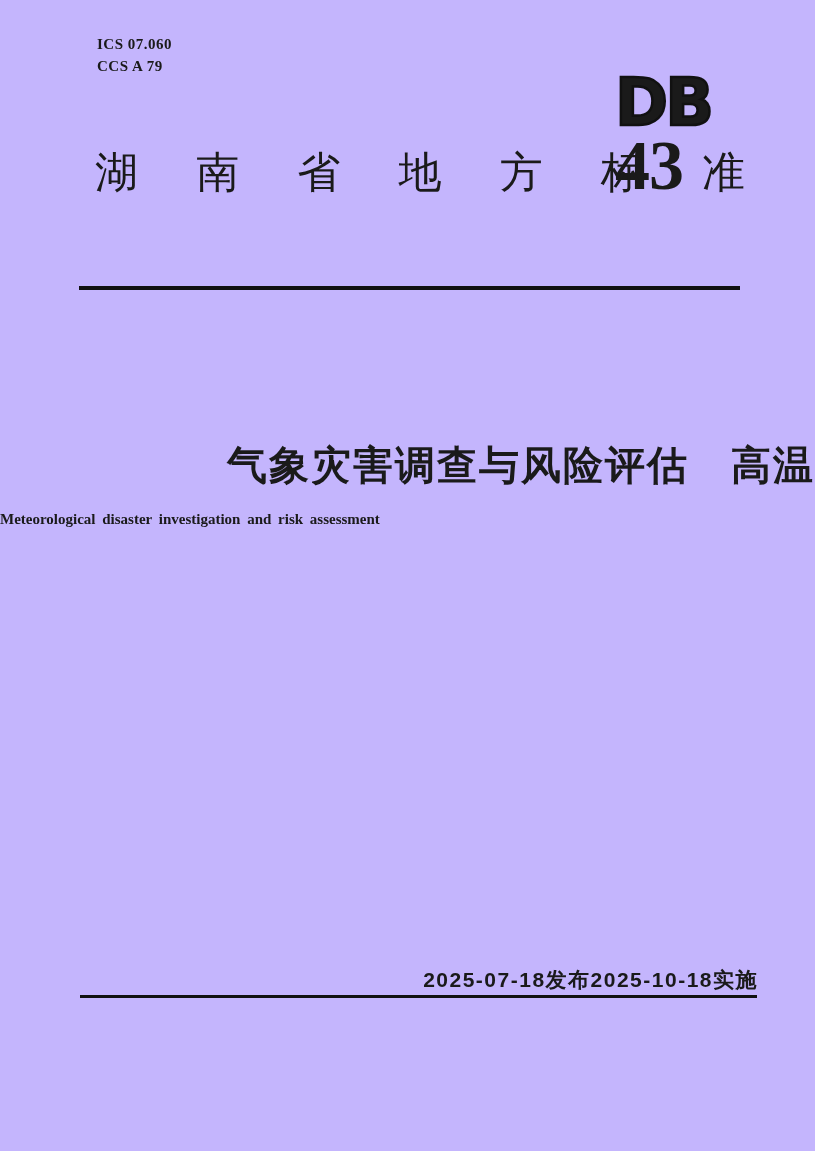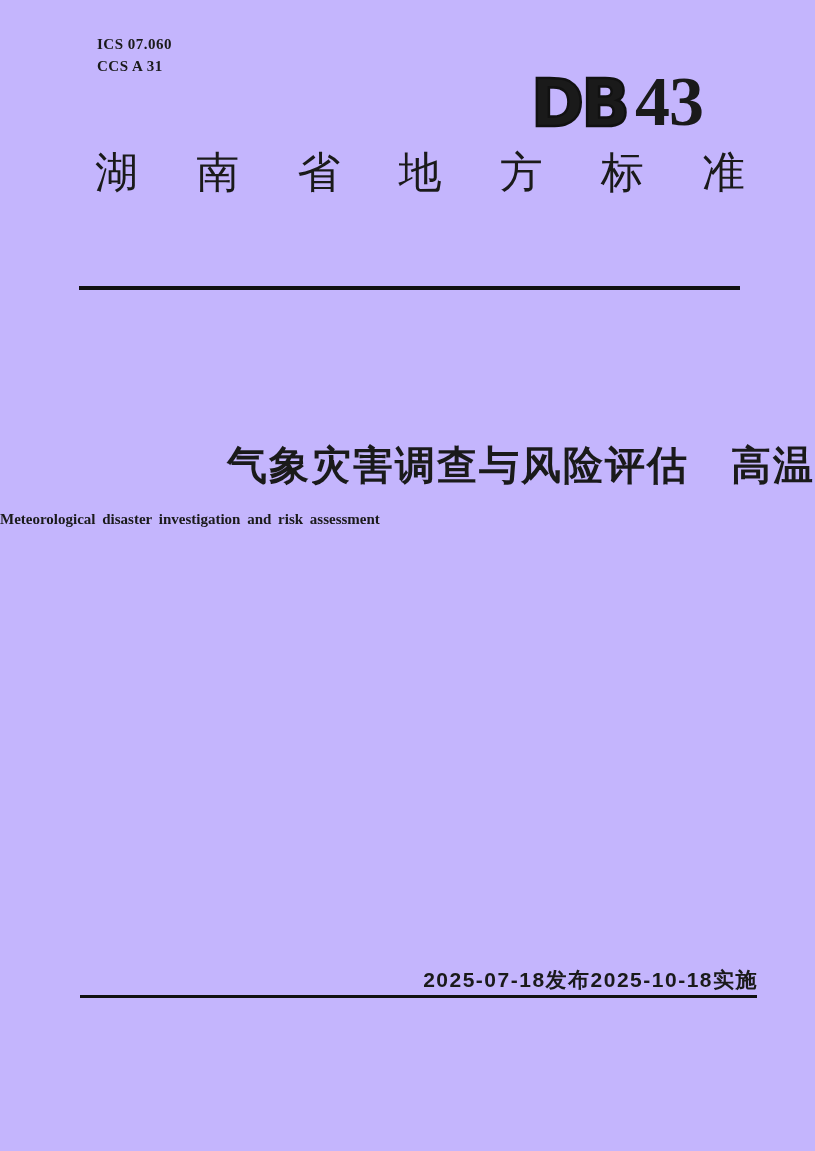--- a/index.html
+++ b/index.html
@@ -28,20 +28,21 @@
   }
 
   
   .logo {
     position: absolute;
     top: 70px;
     right: 112px;
     display: flex;
     align-items: baseline;
     white-space: nowrap;
+    flex-direction: column;
   }
   .logo .db {
     font-family: "DejaVu Sans", sans-serif;
     font-weight: 900;
     font-size: 64px;
     line-height: 64px;
     letter-spacing: -3px;
     -webkit-text-stroke: 2.5px #111;
     transform: scaleY(1.04);
   }
@@ -152,21 +153,21 @@
   }
   .publisher .gap { display: inline-block; width: 52px; }
 </style>
 </head>
 <body>
 
 <div class="page">
 
   <div class="codes">
     <div>ICS 07.060</div>
-    <div>CCS A 31</div>
+    <div>CCS A 79</div>
   </div>
 
   <div class="logo">
     <span class="db">DB</span>
     <span class="num">43</span>
   </div>
 
   <div class="std-type">
     <span>湖</span>
     <span>南</span>

